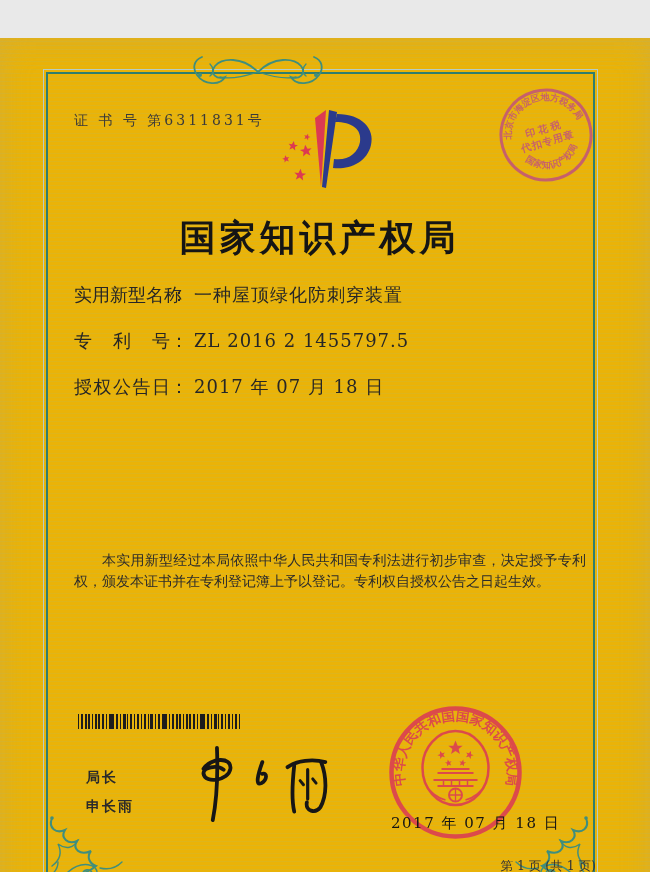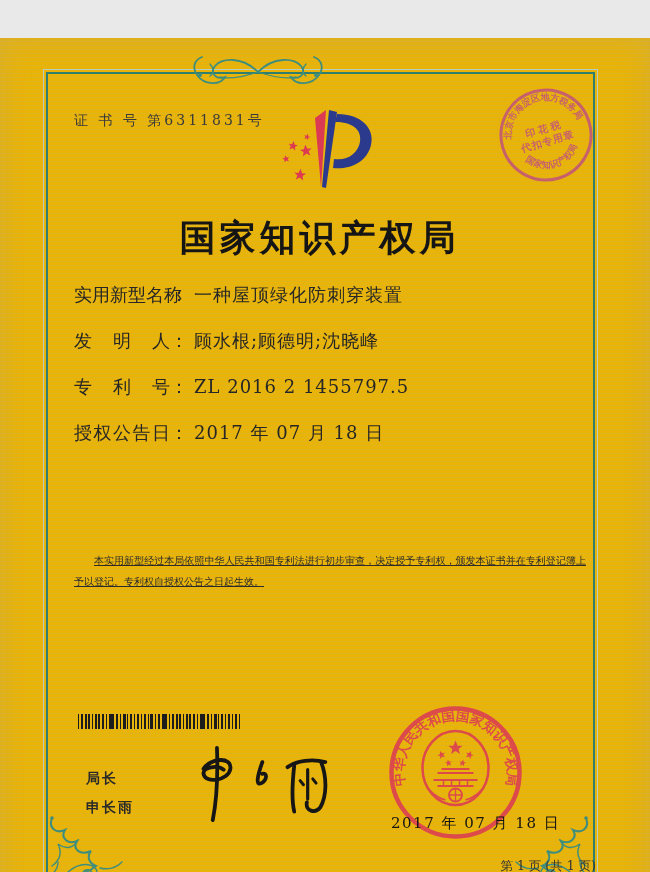--- a/index.html
+++ b/index.html
@@ -18,29 +18,29 @@
   .cert-no{left:74px;top:74px;font-size:14px;letter-spacing:3px;color:#3a3a3a;}
   .logo-box{left:263px;top:58px;width:140px;height:100px;}
   .tax-seal{left:497px;top:48px;width:98px;height:98px;transform:rotate(-16deg);opacity:.92;}
   .title{left:43px;top:176px;width:553px;text-align:center;font-size:36px;font-weight:bold;
          letter-spacing:4px;color:#151515;}
   .fields{left:74px;top:247px;width:480px;font-size:18px;color:#262626;}
   .field-row{height:20px;line-height:20px;margin-bottom:26px;white-space:nowrap;}
   .field-label{display:inline-block;width:96px;text-align:justify;text-align-last:justify;}
   .field-colon{display:inline-block;margin-right:6px;}
   .field-value{letter-spacing:1px;}
-  .body-text{left:74px;top:512px;width:512px;font-size:10px;line-height:21px;
-             text-align:justify;color:#2b2b2b;text-decoration:underline;}
+  .body-text{left:74px;top:512px;width:512px;font-size:14px;line-height:21px;
+             text-align:justify;color:#2b2b2b;}
   .body-text p{margin:0;text-indent:2em;}
   .barcode{left:78px;top:676px;width:163px;height:15px;
     background-image:
       repeating-linear-gradient(90deg,#1c1c1c 0 1.5px,transparent 1.5px 3.5px),
       repeating-linear-gradient(90deg,transparent 0 7px,#1c1c1c 7px 9px,transparent 9px 13px);}
   .issuer{left:86px;top:726px;font-size:14px;font-weight:600;letter-spacing:2px;color:#2a2a2a;
-          font-family:Liberation Serif, serif;line-height:29px;}
+          font-family:Liberation Mono, monospace;line-height:29px;}
   .signature{left:180px;top:698px;width:168px;height:90px;}
   .office-seal{left:387px;top:666px;width:137px;height:137px;opacity:.93;}
   .seal-date{left:391px;top:776px;font-size:15px;letter-spacing:1.5px;color:#141414;}
   .footer-page{left:43px;top:820px;width:553px;text-align:right;font-size:12.5px;color:#333;}
   .ornament-top{left:180px;top:12px;width:156px;height:40px;}
   .flourish-bl{left:38px;top:772px;width:88px;height:72px;}
   .flourish-br{left:512px;top:772px;width:88px;height:72px;transform:scaleX(-1);}
   svg{display:block;}
 </style>
 </head>
@@ -122,23 +122,20 @@
     </text>
   </svg>
 
   <div class="abs title">国家知识产权局</div>
 
   <div class="abs fields">
     <div class="field-row">
       <span class="field-label">实用新型名称</span><span class="field-colon">：</span><span class="field-value">一种屋顶绿化防刺穿装置</span>
     </div>
     <div class="field-row">
-      <span class="field-label">发明人</span><span class="field-colon">：</span><span class="field-value">顾水根;顾德明;沈晓峰</span>
-    </div>
-    <div class="field-row">
       <span class="field-label">专利号</span><span class="field-colon">：</span><span class="field-value">ZL 2016 2 1455797.5</span>
     </div>
     <div class="field-row">
       <span class="field-label">授权公告日</span><span class="field-colon">：</span><span class="field-value">2017 年 07 月 18 日</span>
     </div>
   </div>
 
   <div class="abs body-text">
     <p>本实用新型经过本局依照中华人民共和国专利法进行初步审查，决定授予专利权，颁发本证书并在专利登记簿上予以登记。专利权自授权公告之日起生效。</p>
   </div>

